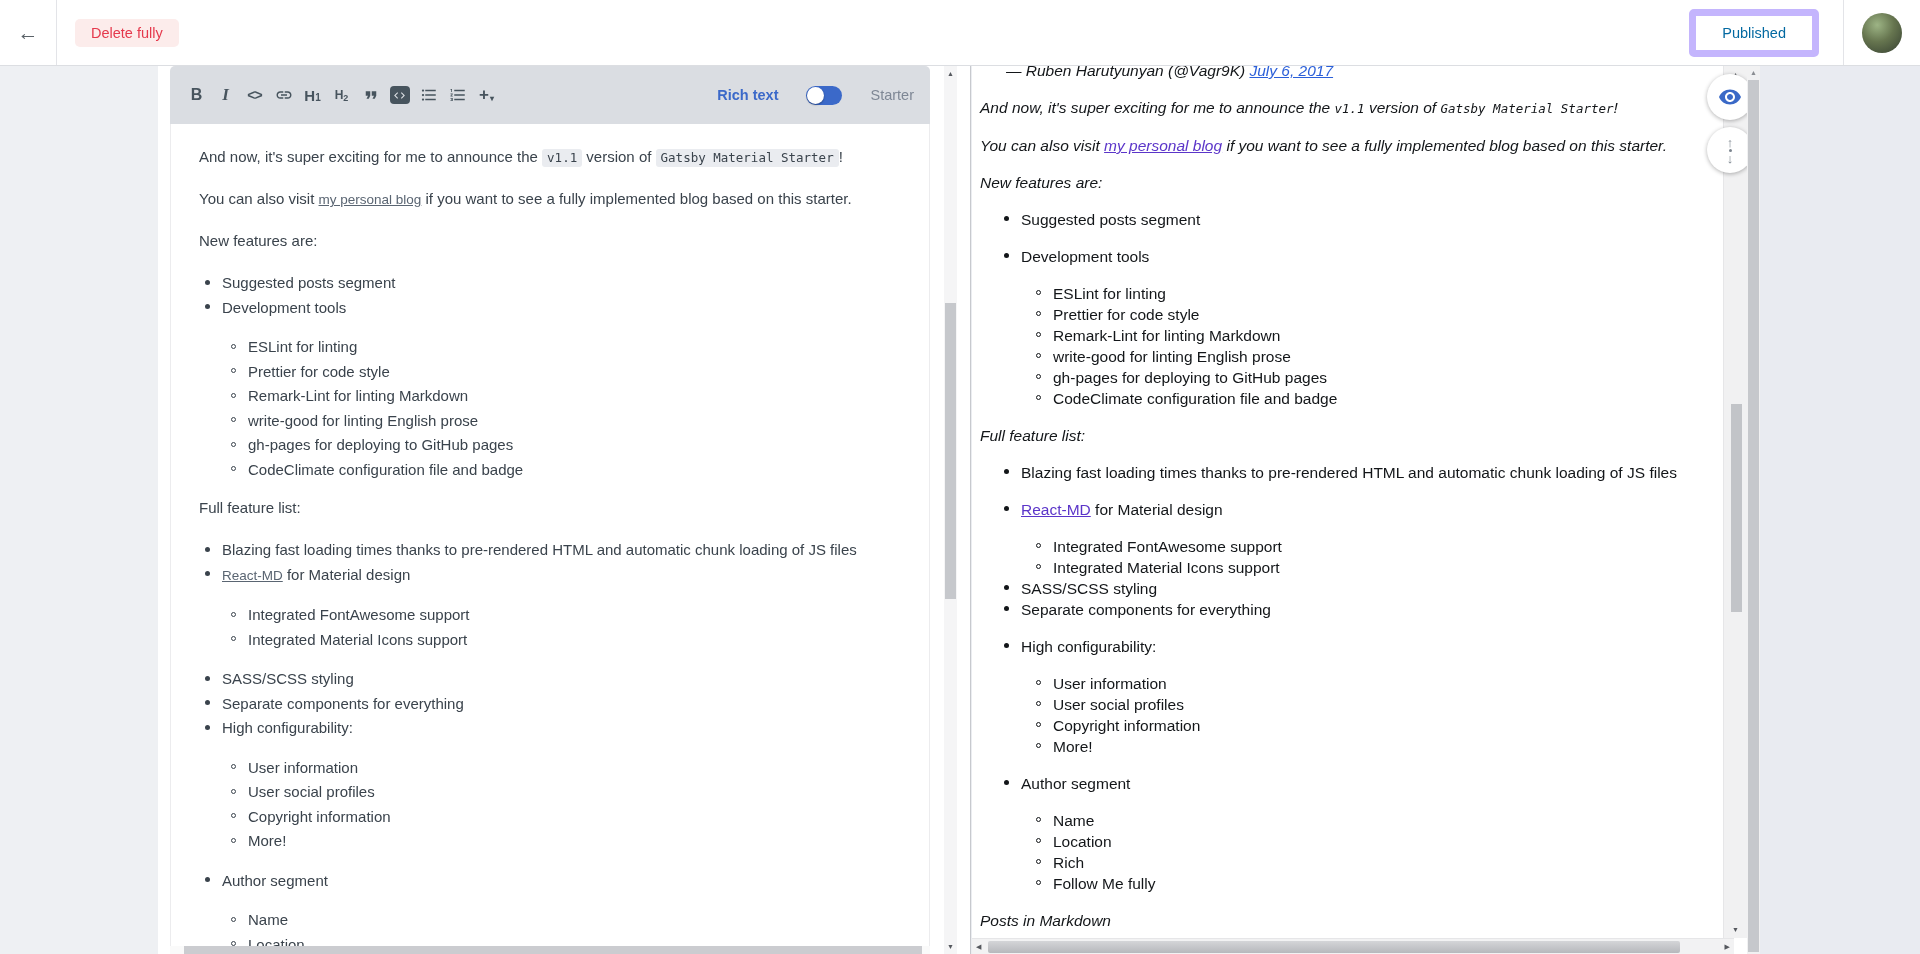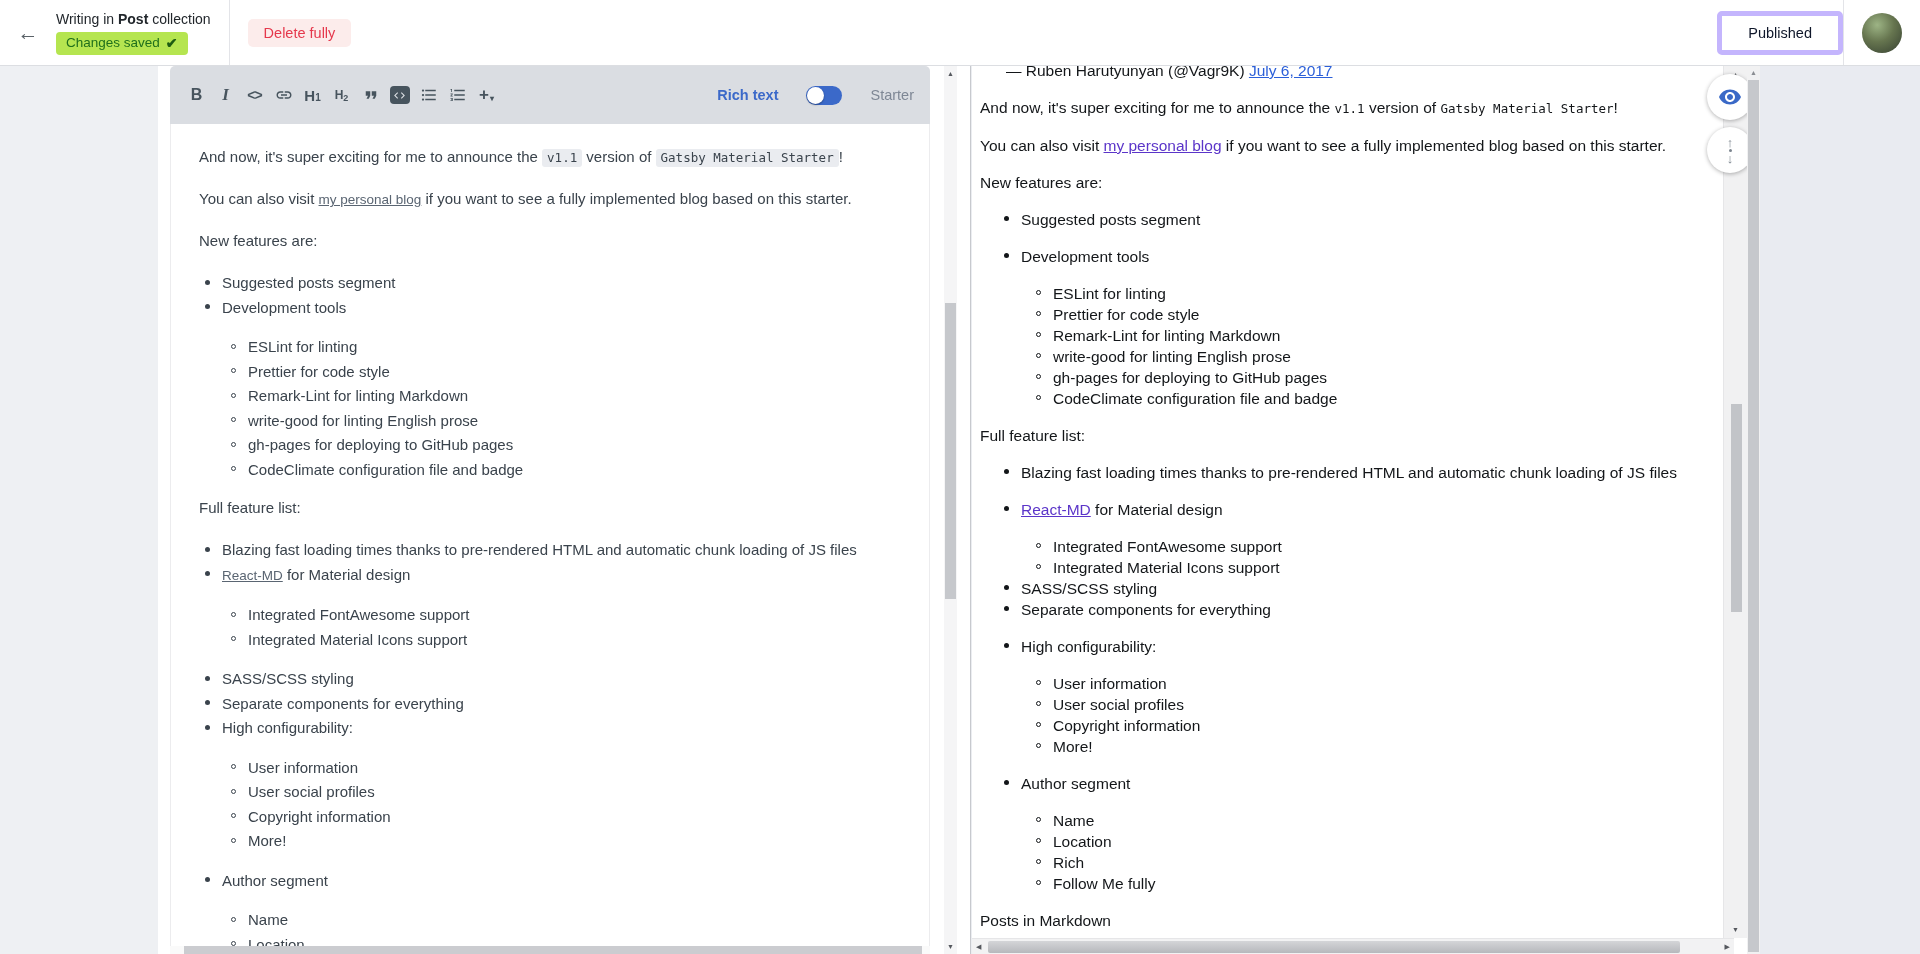--- a/index.html
+++ b/index.html
@@ -14,23 +14,23 @@
   .title-wrap { display:flex; flex-direction:column; justify-content:center; padding-right:18px; }
   .title-line { font-size:14px; color:#22272c; margin-bottom:5px; }
   .title-line b { font-weight:bold; }
   .saved-badge { align-self:flex-start; background:#b5e550; color:#20701c; font-size:13.5px;
                  padding:3px 10px 4px; border-radius:4px; display:flex; align-items:center; gap:6px; }
   .saved-badge .chk { color:#1d5c12; font-size:14px; font-weight:bold; }
   .tb-divider { width:1px; background:#e3e4e8; }
   .delete-btn { align-self:center; margin-left:18px; background:#fceceb; color:#e5384c;
                 font-size:14.5px; padding:6px 16px; border-radius:5px; cursor:pointer; }
   .tb-spacer { flex:1; }
-  .publish-btn { align-self:center; border:5px solid #c4b5fd; border-radius:5px; background:#fff;
-                 color:#0f172a; font-size:14.5px; font-weight:500; padding:9px 26px;
-                 cursor:pointer; }
+  .publish-btn { align-self:center; border:7px solid #c4b5fd; border-radius:5px; background:#fff;
+                 color:#0369a1; font-size:14.5px; font-weight:500; padding:9px 26px;
+                 margin-right:24px; cursor:pointer; }
   .avatar-zone { width:76px; display:flex; align-items:center; justify-content:center; }
   .avatar { width:40px; height:40px; border-radius:50%;
             background:radial-gradient(circle at 38% 30%, #9db485 0%, #66754f 45%, #3d4836 90%); }
 
   
   .main { position:absolute; left:0; top:66px; width:1920px; height:888px; }
 
   
   .left-pane { position:absolute; left:0; top:0; width:971px; height:888px;
                background:#eef0f3; border-right:1px solid #c7c9ce; }
@@ -81,21 +81,21 @@
   
   .l-vscroll { position:absolute; left:944px; top:0; width:13px; bottom:0; background:#f5f5f6; }
   .l-vscroll .thumb { position:absolute; left:1px; right:1px; top:237px; height:296px; background:#c6c8cc; }
   .sb-arrow { position:absolute; left:0; right:0; text-align:center; font-size:7px; color:#55585e; }
   .l-hscroll { position:absolute; left:170px; width:760px; bottom:0; height:8px; background:#fafafa; }
   .l-hscroll .thumb { position:absolute; left:14px; right:8px; top:0; bottom:0; background:#cbccd0; }
 
   
   .right-pane { position:absolute; left:972px; top:0; width:775px; height:888px; background:#fff; overflow:hidden; }
   .pv { position:absolute; left:8px; right:56px; top:-6px; font-size:15.5px; color:#131619; }
-  .pv .blk-p { margin:0 0 15px; line-height:22px; }
+  .pv .blk-p { margin:0 0 15px; line-height:22px;font-style:italic; }
   .pv .blk-p.quote { padding-left:26px; }
   .pv .seg-code { font-family:"DejaVu Sans Mono", monospace; font-size:12.5px; }
   .pv .seg-linkp { color:#5b35c9; text-decoration:underline; cursor:pointer; }
   .pv .seg-linkb { color:#2b5fd9; text-decoration:underline; cursor:pointer; }
   .pv .blk-list { margin:0 0 16px; padding-left:24px; }
   .pv .blk-list .li { line-height:21px; }
   .pv .blk-list.circle { padding-left:56px; }
   .pv .blk-list.tightb { margin-bottom:0; }
   .pv .bullet.disc { background:#131619; width:5px; height:5px; }
   .pv .bullet.circle { border:1px solid #131619; background:none; width:5px; height:5px; }
@@ -126,27 +126,20 @@
 
   .right-gap { position:absolute; left:1788px; right:0; top:0; bottom:0; background:#e9ebf1; }
 </style>
 </head>
 <body>
 
 <div class="topbar">
   <div class="back-btn">
     <span>←</span>
   </div>
-  <div class="title-wrap">
-    <div class="title-line"><span>Writing in </span><b>Post</b><span> collection</span></div>
-    <div class="saved-badge">
-      <span>Changes saved</span>
-      <span class="chk">✔</span>
-    </div>
-  </div>
   <div class="tb-divider"></div>
   <div class="delete-btn">Delete fully</div>
   <div class="tb-spacer"></div>
   <div class="publish-btn">Published</div>
   <div class="tb-divider"></div>
   <div class="avatar-zone">
     <div class="avatar"></div>
   </div>
 </div>
 

